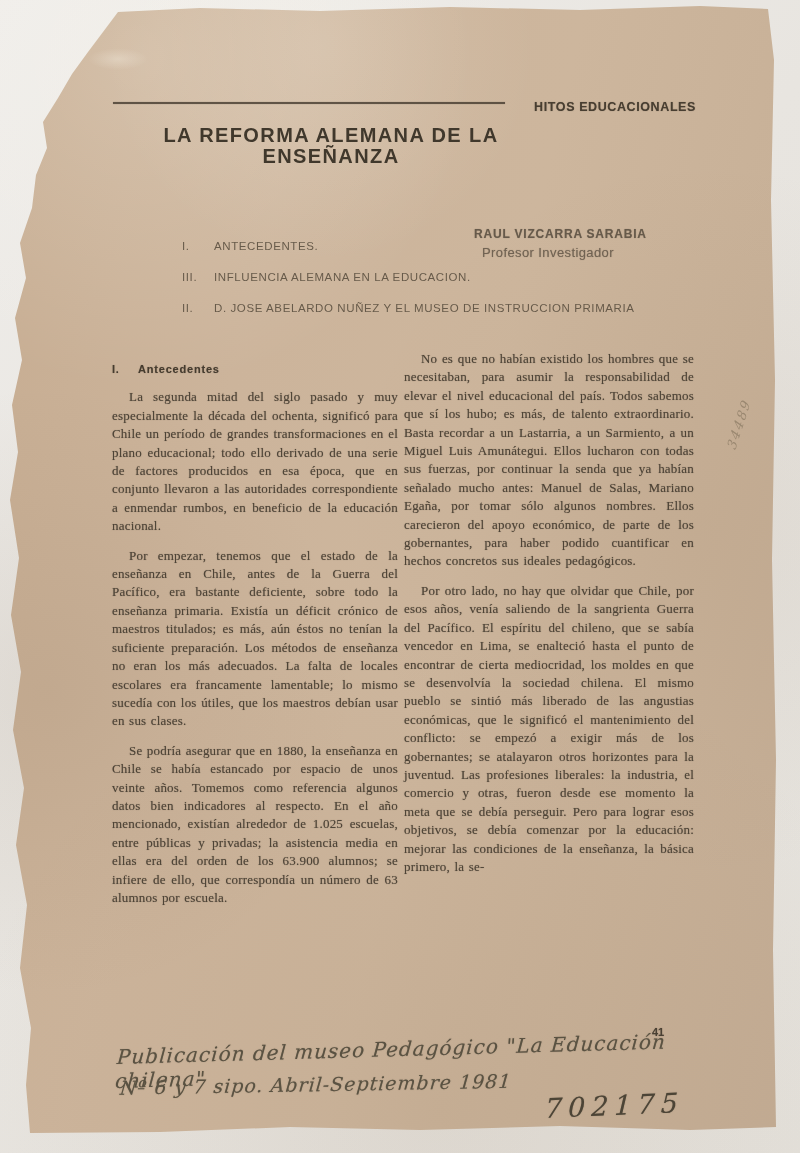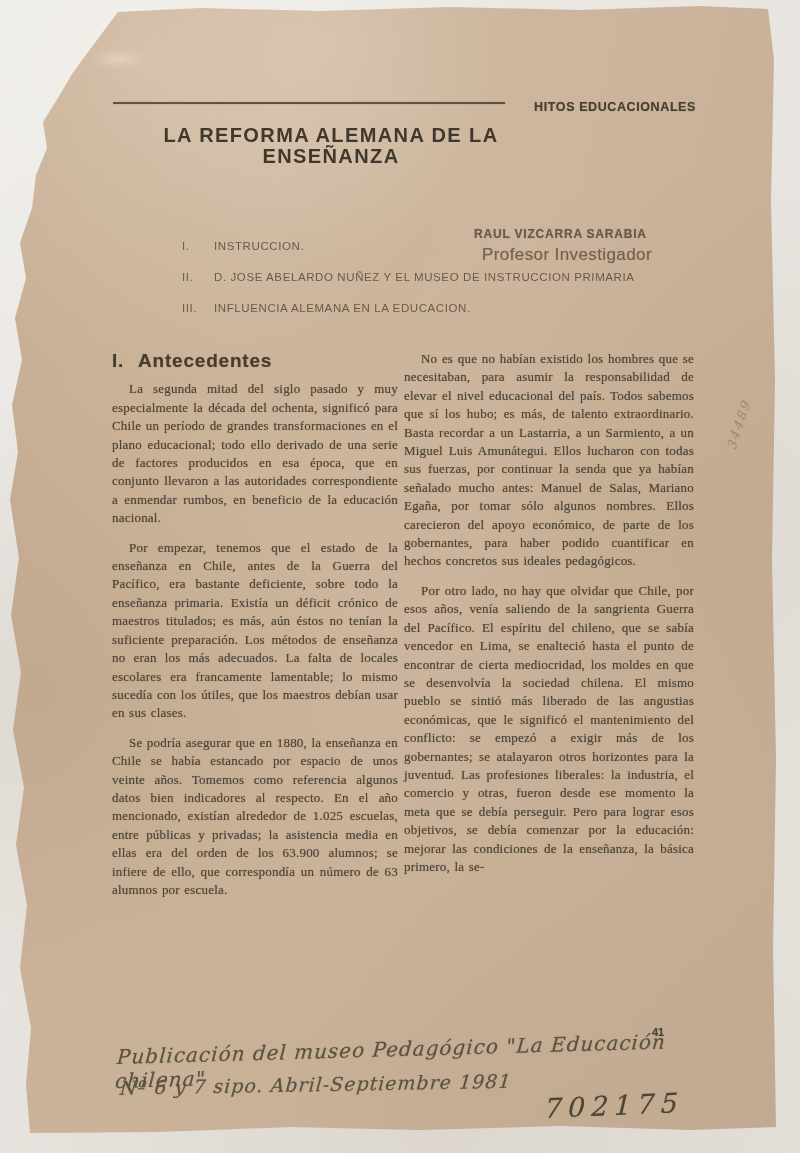--- a/index.html
+++ b/index.html
@@ -38,31 +38,31 @@
   
   .print{color:#4e4437;text-shadow:0 0 1px rgba(78,68,55,.55);}
   .rule{position:absolute;left:113px;top:102px;width:392px;height:2px;
     background:#43392d;opacity:.8;box-shadow:0 0 1px rgba(67,57,45,.7);}
   .running-head{position:absolute;left:516px;top:100px;width:180px;
     font-size:12.5px;font-weight:bold;letter-spacing:.6px;color:#483e31;text-align:right;}
   .title{position:absolute;left:121px;top:125px;width:420px;
     font-size:20px;font-weight:bold;letter-spacing:1.4px;line-height:21px;color:#40382c;text-align:center;}
   .author{position:absolute;left:474px;top:179px;font-size:12px;letter-spacing:.8px;
     font-weight:bold;color:#564b3d;opacity:.85;margin-top:48px;}
-  .author .role{display:block;margin:4px 0 0 8px;font-weight:normal;font-size:17px;
+  .author .role{display:block;margin:4px 0 0 8px;font-weight:normal;font-size:13px;
     letter-spacing:.4px;opacity:.9;}
   .toc{position:absolute;left:182px;top:240px;width:520px;font-size:11.5px;
     letter-spacing:.6px;color:#564b3c;opacity:.85;}
   .toc-row{display:flex;margin-bottom:19px;}
   .toc-num{width:32px;flex:0 0 32px;}
   .col{position:absolute;font-size:13px;line-height:18.4px;text-align:justify;
     letter-spacing:.2px;word-spacing:1px;}
   .col-left{left:112px;top:352px;width:286px;}
   .col-right{left:404px;top:350px;width:290px;}
-  .sec-head{font-size:19px;font-weight:bold;letter-spacing:.8px;color:#463c2f;margin:0 0 10px 0;}
+  .sec-head{font-size:11px;font-weight:bold;letter-spacing:.8px;color:#463c2f;margin:8px 0 10px 0;}
   .sec-head .sec-num{display:inline-block;width:26px;}
   .col p{margin:0 0 11px 0;text-indent:17px;font-family:Liberation Serif, serif;}
   .pageno{position:absolute;left:652px;top:1026px;font-size:11px;font-weight:bold;
     color:#4a4033;}
   
   .hand{font-family:"DejaVu Serif",serif;font-style:italic;color:#5a5242;
     text-shadow:0 0 1px rgba(90,82,66,.5);}
   .hw-line1{position:absolute;left:116px;top:1036px;width:640px;font-size:20px;
     letter-spacing:1px;transform:rotate(-1.6deg) skewX(-6deg);}
   .hw-line2{position:absolute;left:120px;top:1073px;width:420px;font-size:19px;
@@ -92,29 +92,29 @@
   </div>
 
   <div class="author print">
     <span>RAUL VIZCARRA SARABIA</span>
     <span class="role">Profesor Investigador</span>
   </div>
 
   <div class="toc">
     <div class="toc-row">
       <span class="toc-num">I.</span>
-      <span>INSTRUCCION.</span>
+      <span>ANTECEDENTES.</span>
+    </div>
+    <div class="toc-row">
+      <span class="toc-num">III.</span>
+      <span>INFLUENCIA ALEMANA EN LA EDUCACION.</span>
     </div>
     <div class="toc-row">
       <span class="toc-num">II.</span>
       <span>D. JOSE ABELARDO NUÑEZ Y EL MUSEO DE INSTRUCCION PRIMARIA</span>
-    </div>
-    <div class="toc-row">
-      <span class="toc-num">III.</span>
-      <span>INFLUENCIA ALEMANA EN LA EDUCACION.</span>
     </div>
   </div>
 
   <div class="col col-left print">
     <div class="sec-head">
       <span class="sec-num">I.</span><span>Antecedentes</span>
     </div>
     <p>La segunda mitad del siglo pasado y muy especialmente la década del ochenta, significó para Chile un período de grandes transformaciones en el plano educacional; todo ello derivado de una serie de factores producidos en esa época, que en conjunto llevaron a las autoridades correspondiente a enmendar rumbos, en beneficio de la educación nacional.</p>
     <p>Por empezar, tenemos que el estado de la enseñanza en Chile, antes de la Guerra del Pacífico, era bastante deficiente, sobre todo la enseñanza primaria. Existía un déficit crónico de maestros titulados; es más, aún éstos no tenían la suficiente preparación. Los métodos de enseñanza no eran los más adecuados. La falta de locales escolares era francamente lamentable; lo mismo sucedía con los útiles, que los maestros debían usar en sus clases.</p>
     <p>Se podría asegurar que en 1880, la enseñanza en Chile se había estancado por espacio de unos veinte años. Tomemos como referencia algunos datos bien indicadores al respecto. En el año mencionado, existían alrededor de 1.025 escuelas, entre públicas y privadas; la asistencia media en ellas era del orden de los 63.900 alumnos; se infiere de ello, que correspondía un número de 63 alumnos por escuela.</p>

